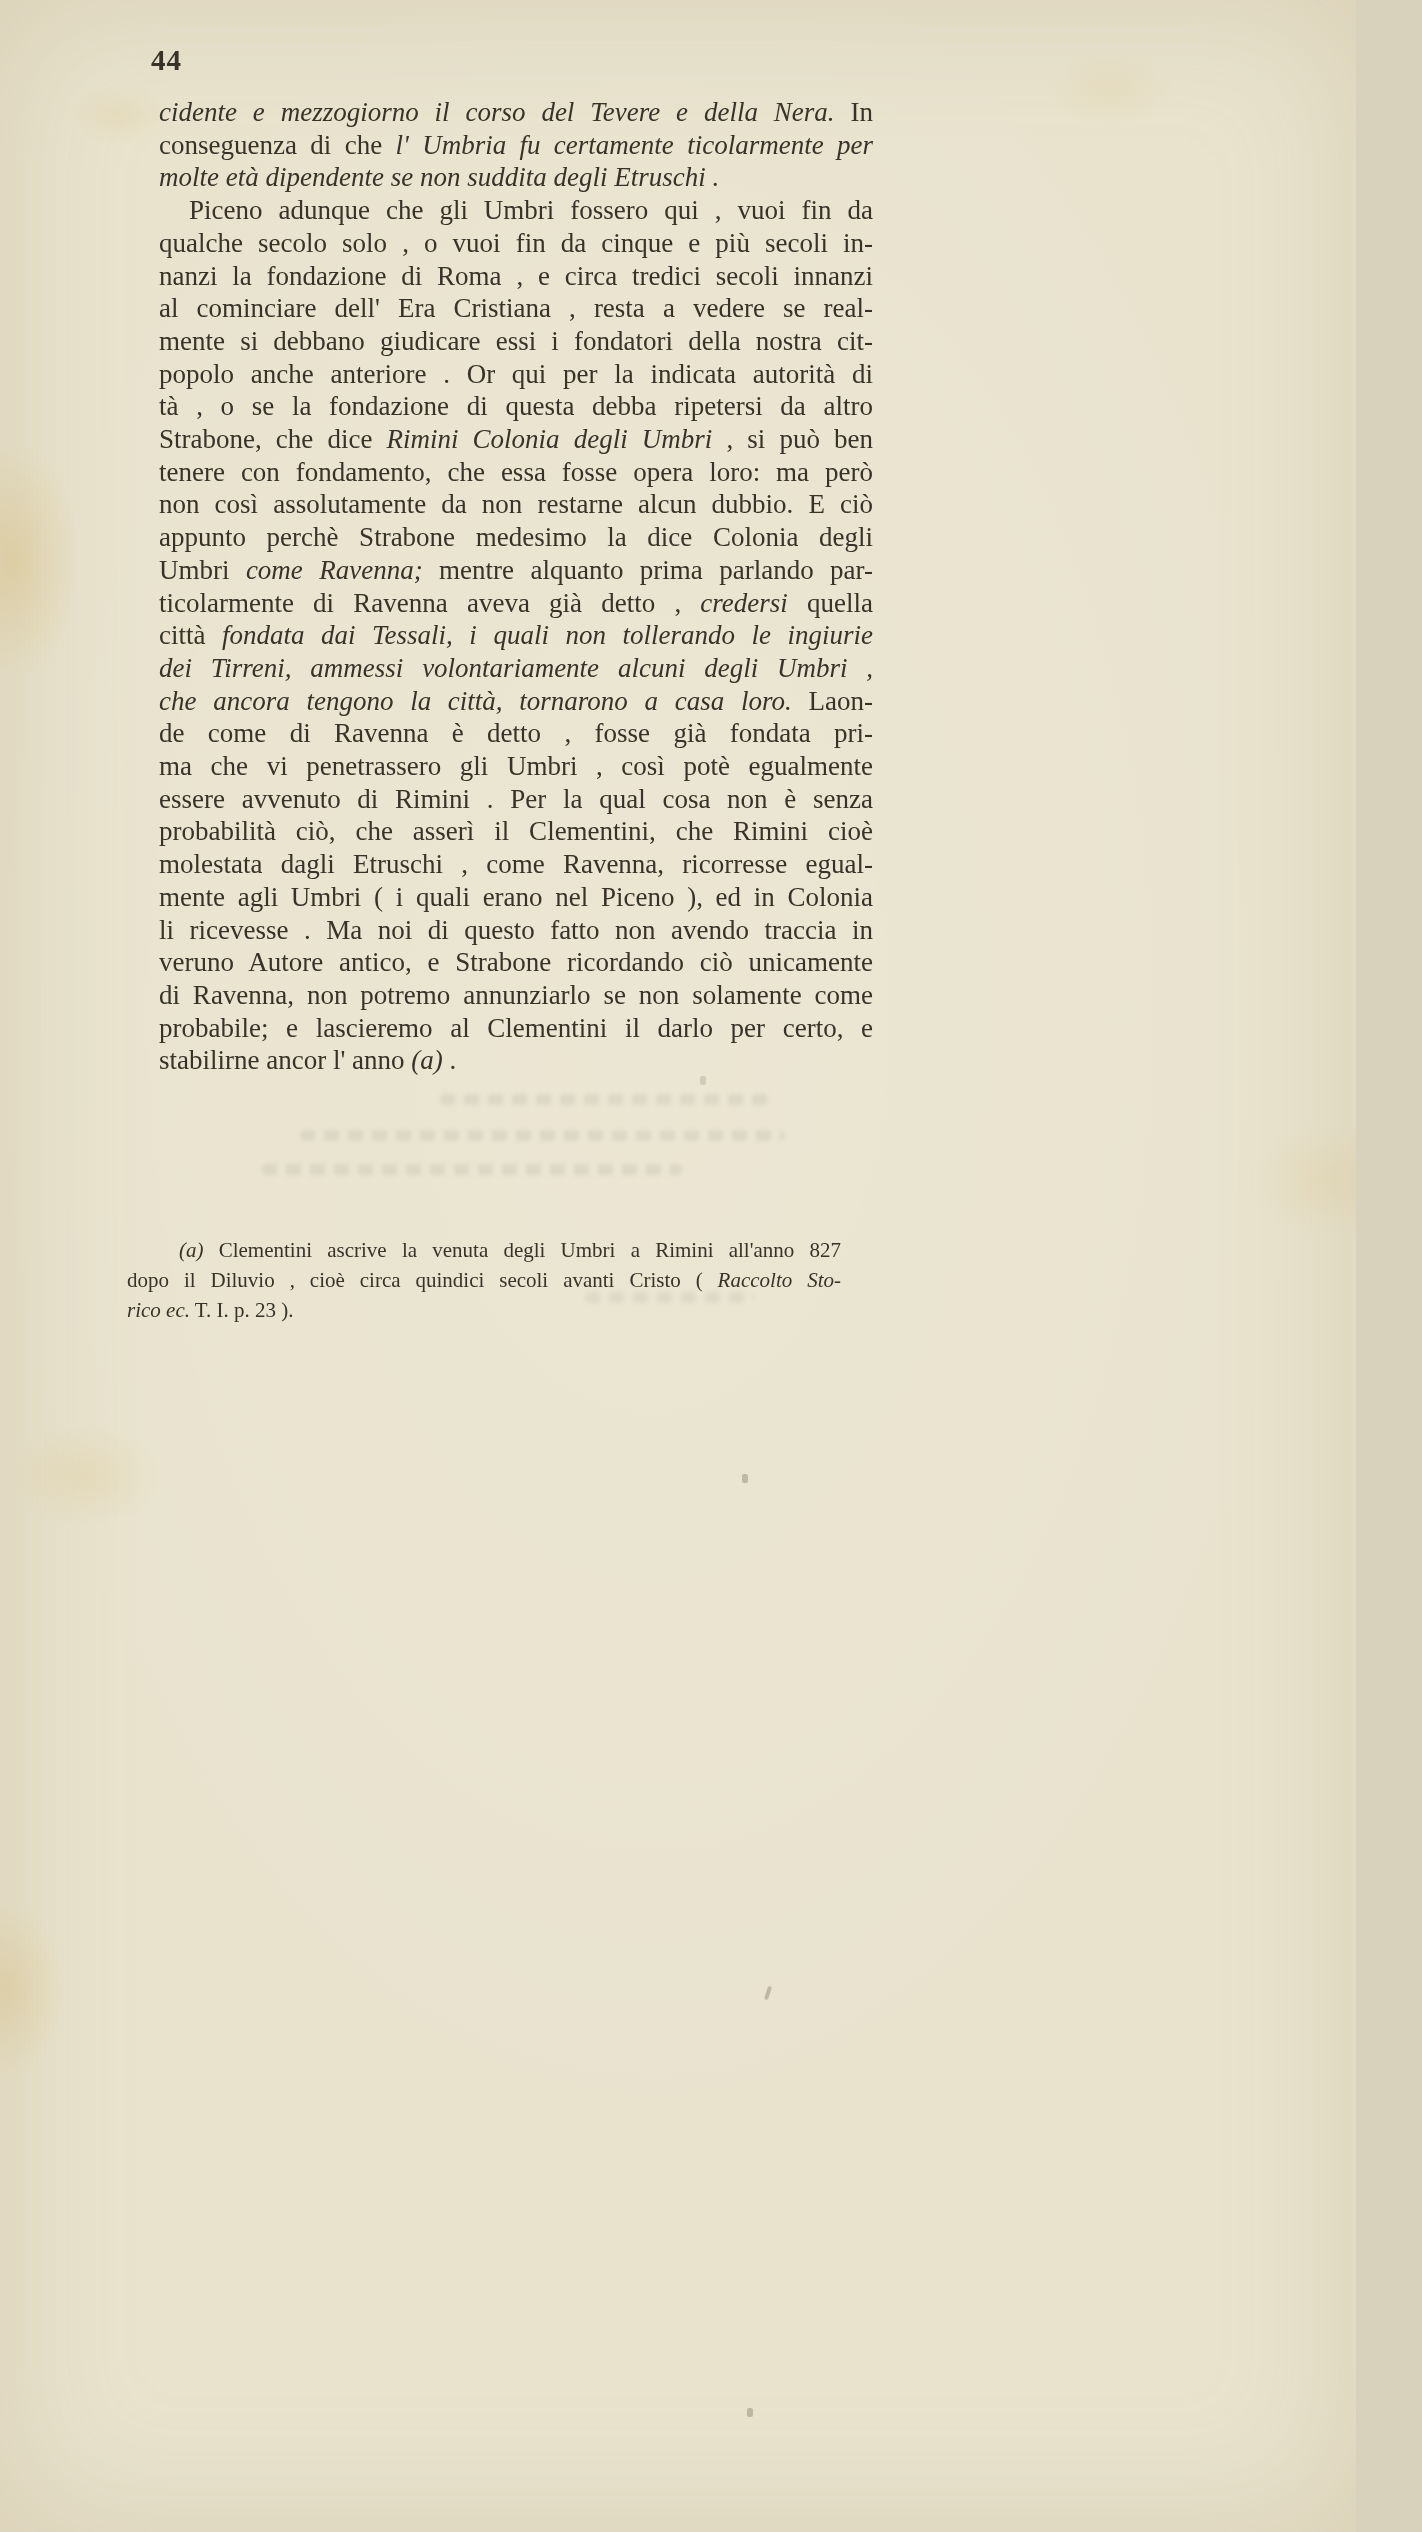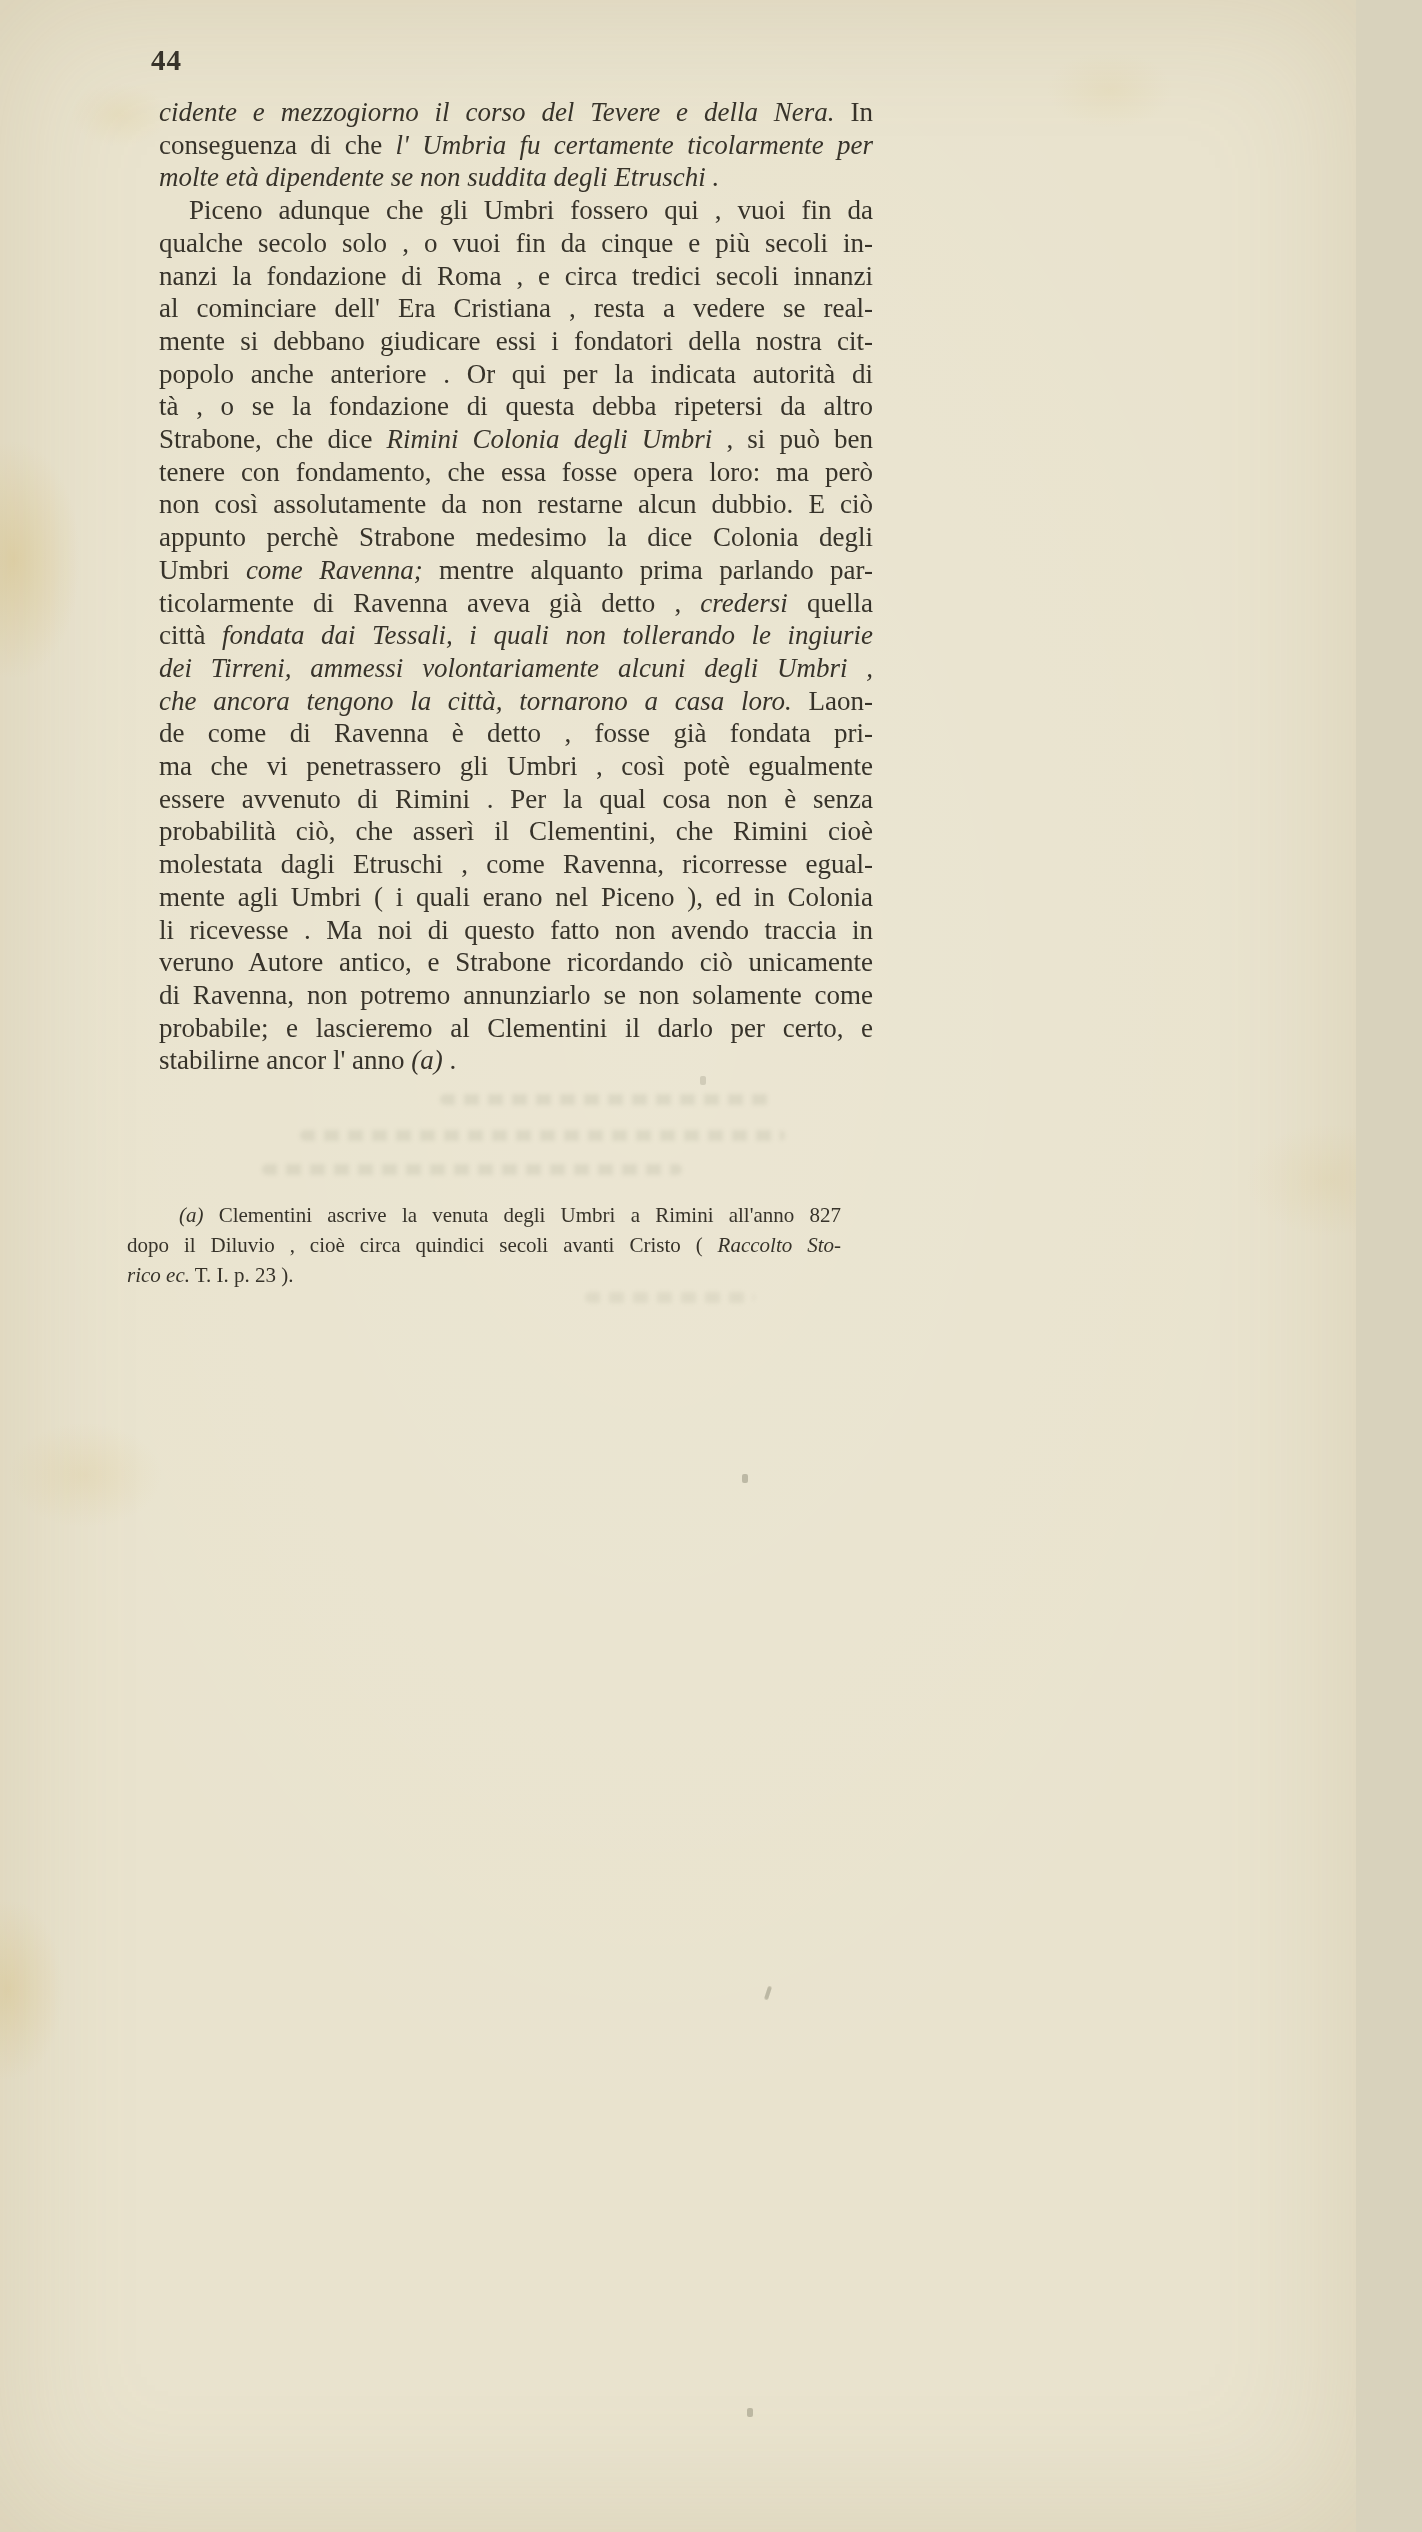--- a/index.html
+++ b/index.html
@@ -44,21 +44,21 @@
     color:var(--ink);
   }
   .line{
     text-align:justify;
     text-align-last:justify;
     min-height:1em;
     hyphens:none;
   }
   .line.end{text-align-last:left;}
   .main-text .line.indent{text-indent:30px;}
-  .footnote .line.indent{text-indent:52px;}
+  .footnote .line.indent{text-indent:52px;margin-top:35px;}
   .it{font-style:italic;}
   
   .bleed{
     position:absolute;height:11px;border-radius:5px;
     background:repeating-linear-gradient(90deg, rgba(125,130,105,.65) 0 15px, rgba(125,130,105,0) 15px 24px);
     filter:blur(2px);opacity:.20;
   }
   .bleed.b1{left:440px;top:1094px;width:330px;}
   .bleed.b2{left:300px;top:1130px;width:485px;}
   .bleed.b3{left:262px;top:1164px;width:420px;}

